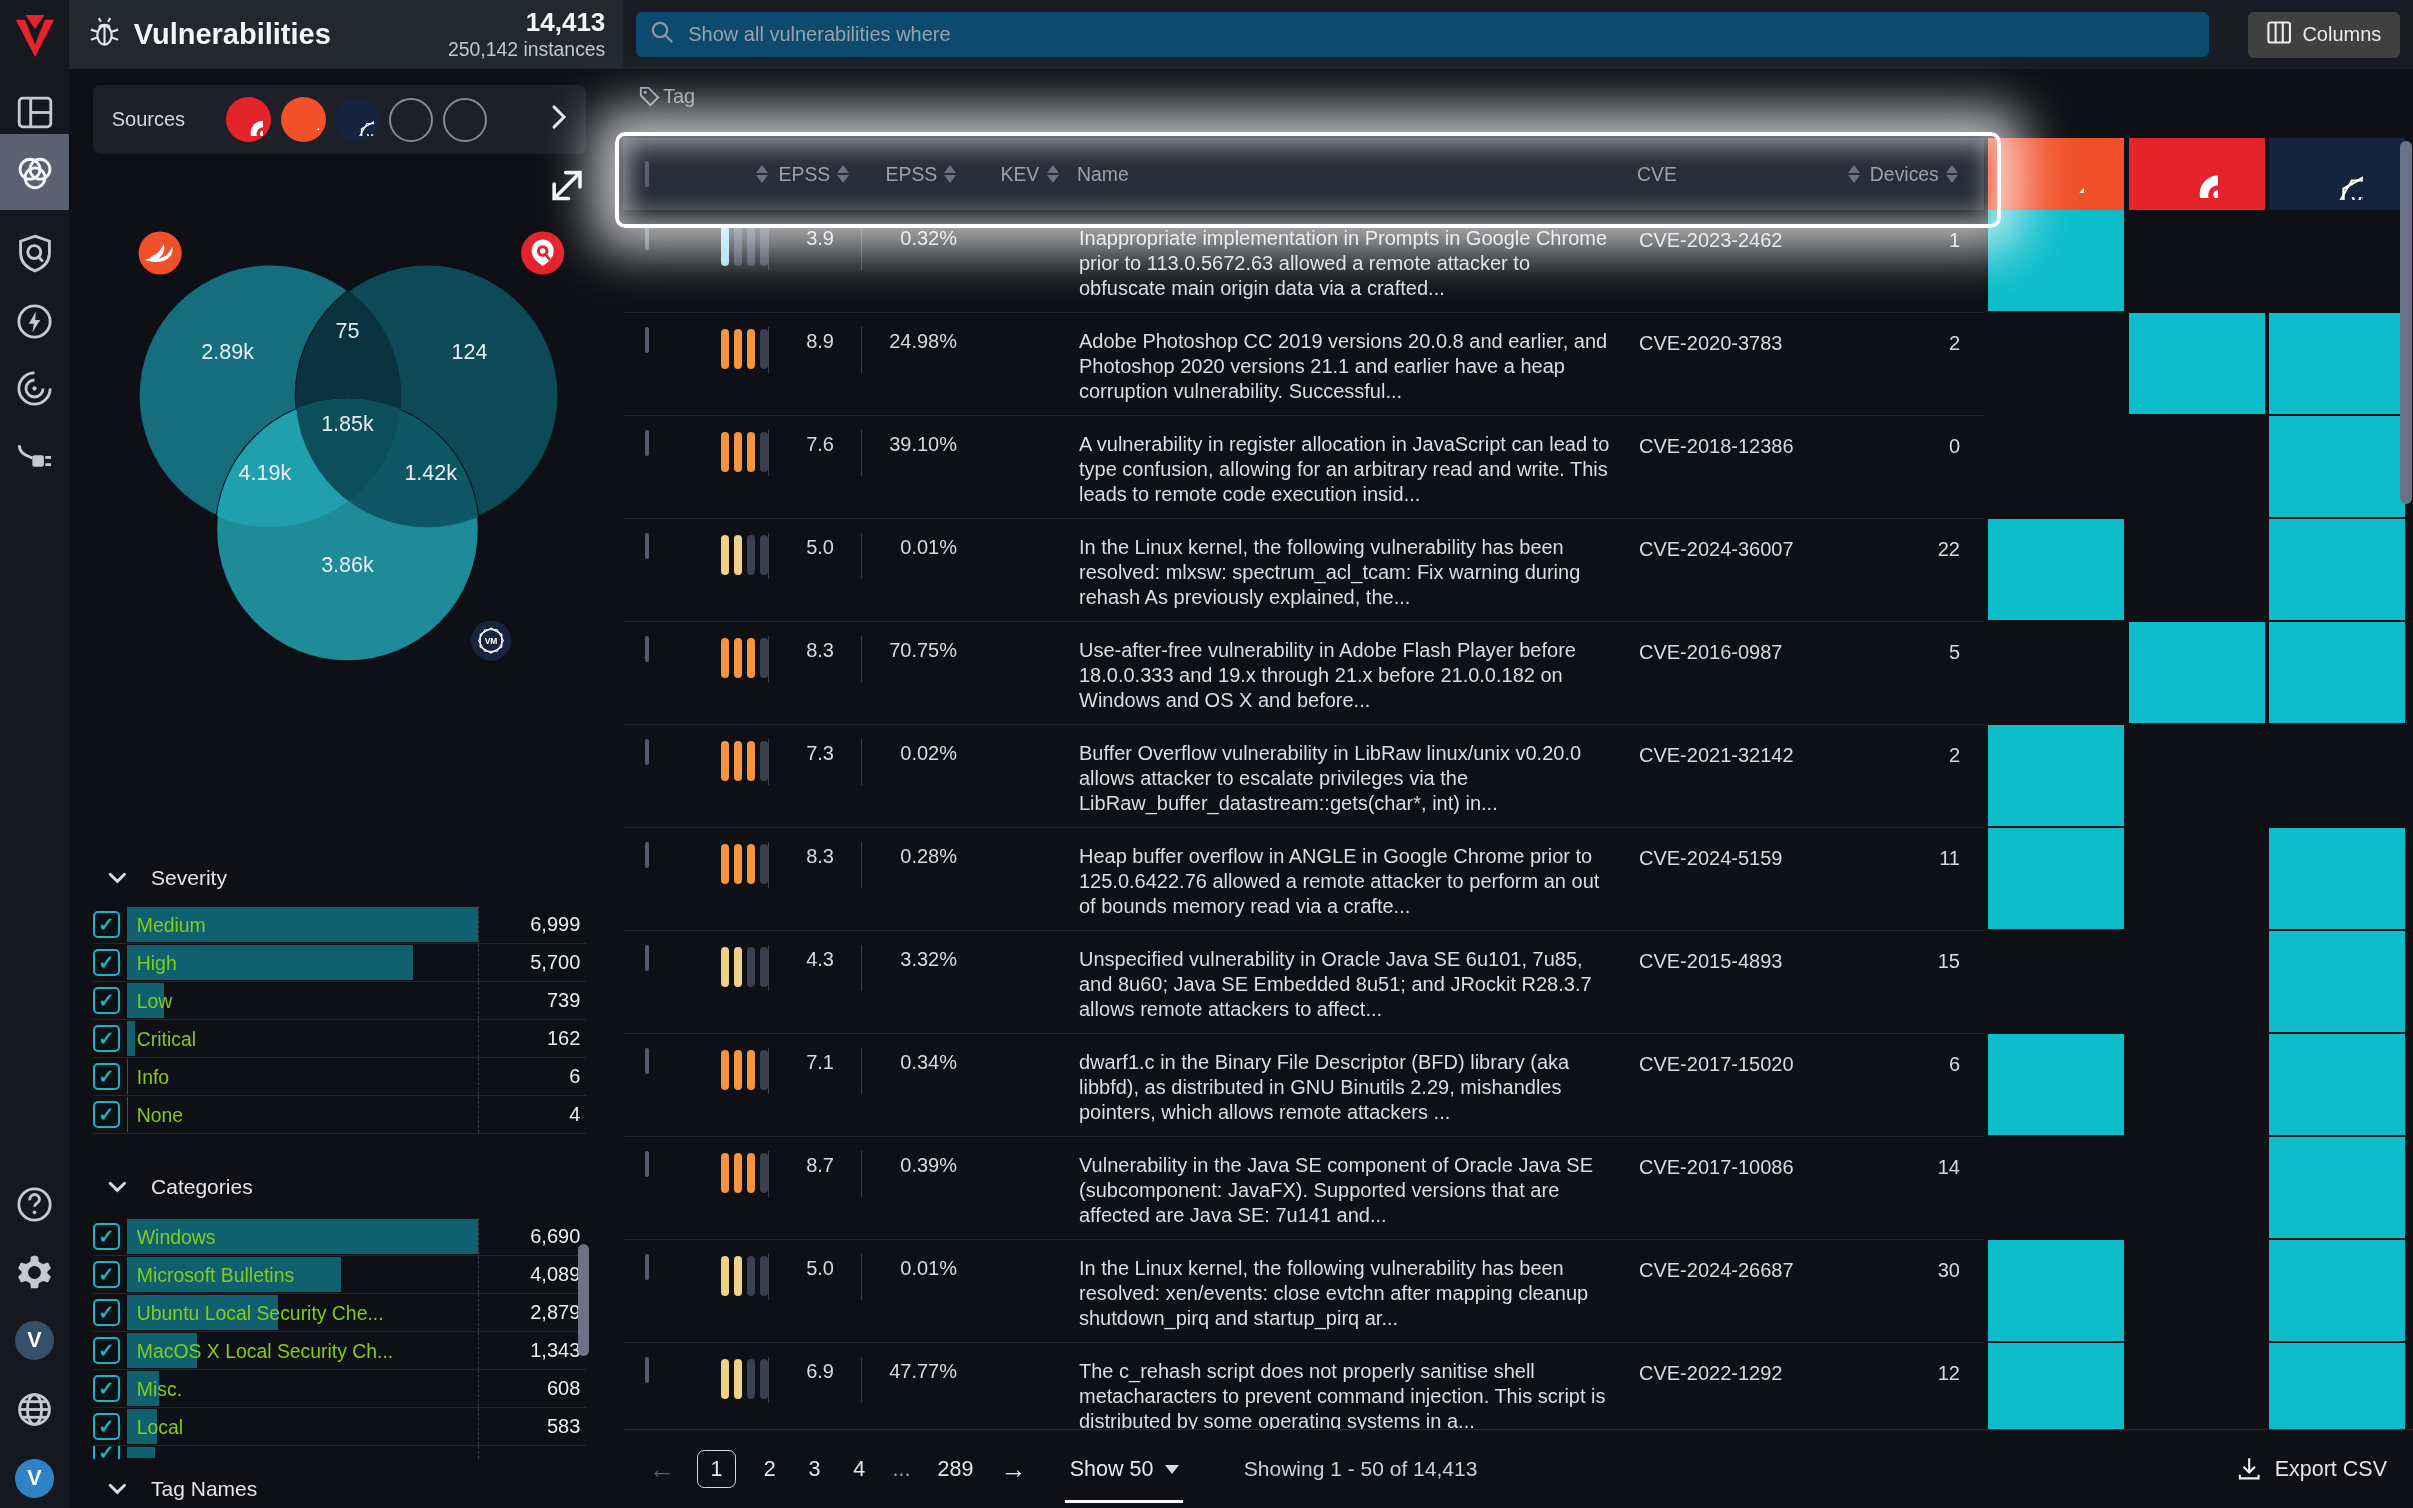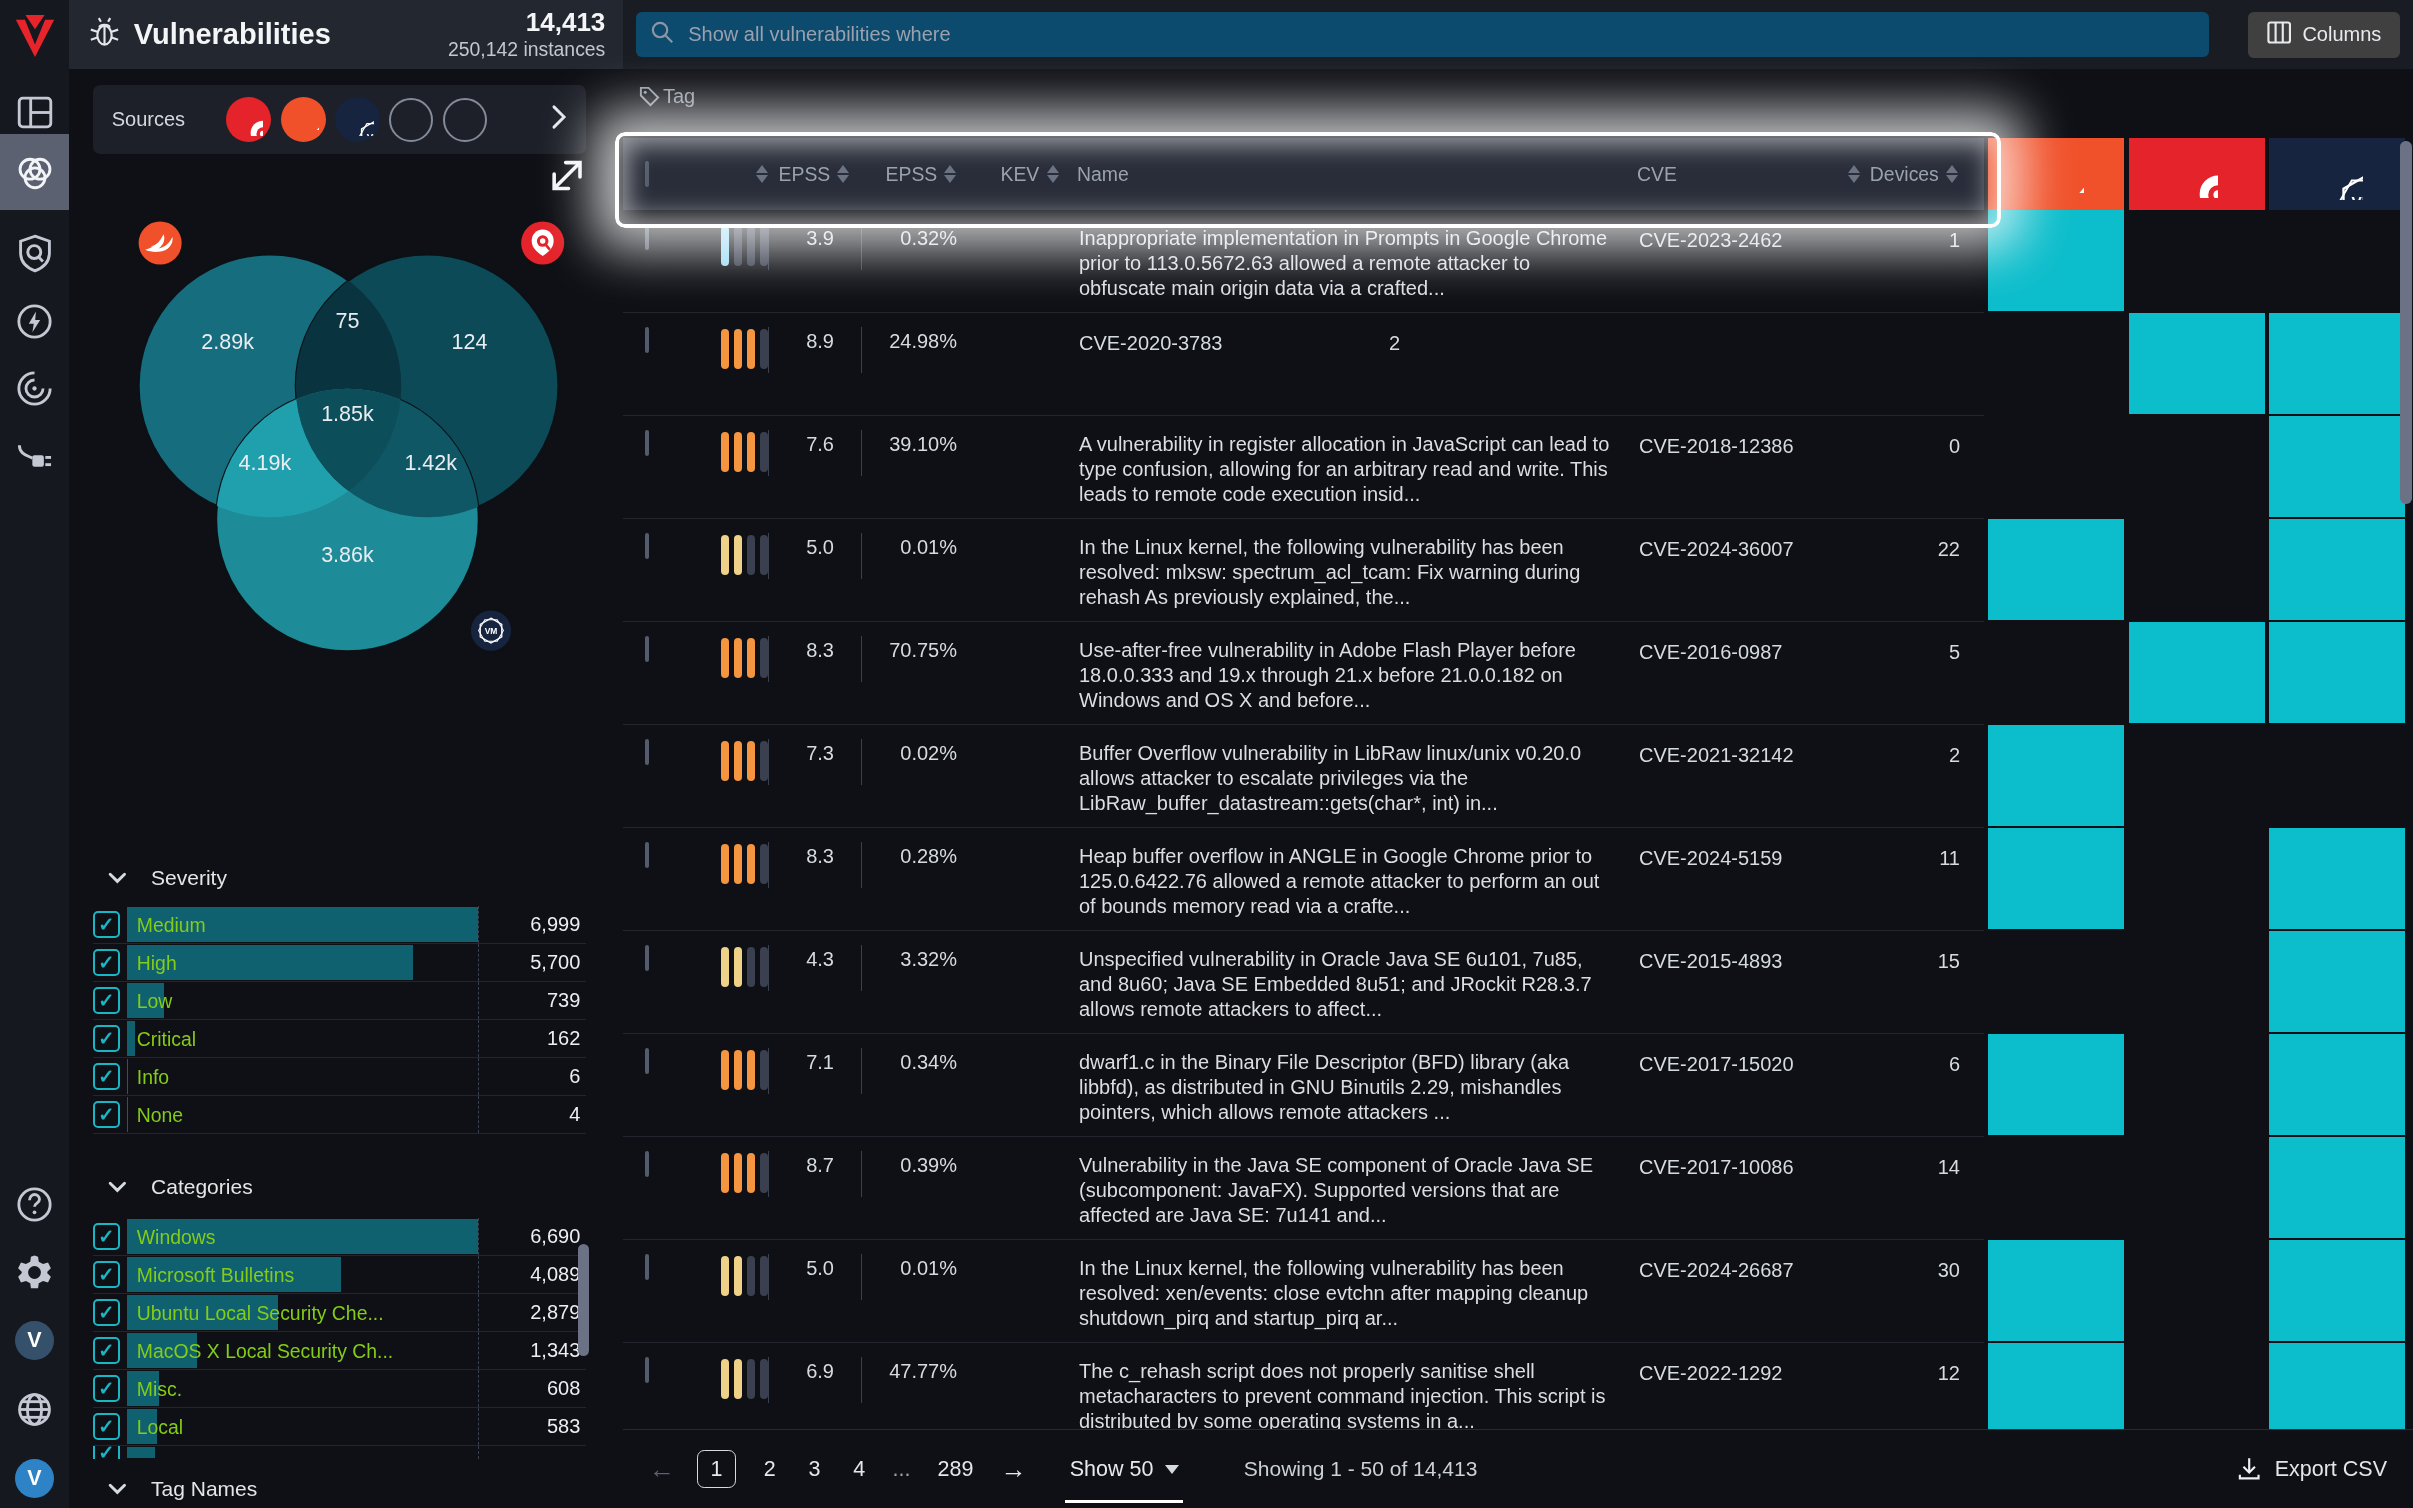--- a/index.html
+++ b/index.html
@@ -31,21 +31,21 @@
   .columns-btn{margin-left:auto;height:46px;padding:0 18.7px;border-radius:5.7px;background:#404040;
                display:flex;align-items:center;gap:11.5px;font-size:20px;color:#e8eaee;cursor:pointer;}
   
   .sources-bar{position:absolute;left:93px;top:85px;width:493px;height:69px;background:#1d2028;border-radius:7.2px;
                display:flex;align-items:center;padding:0 18.7px;box-sizing:border-box;gap:9.3px;z-index:2;}
   .sources-label{font-size:20px;color:#d4d8df;margin-right:32px;}
   .src-circle{width:45px;height:45px;border-radius:50%;display:flex;align-items:center;justify-content:center;flex:none;}
   .src-circle.cs{background:#f0512a;} .src-circle.ql{background:#e4232a;} .src-circle.vm{background:#16243f;}
   .src-circle.empty{background:transparent;border:2.2px solid #838a98;width:40px;height:40px;}
   .sources-chevron{margin-left:auto;}
-  .venn-wrap{position:absolute;left:93px;top:154px;width:496px;height:567px;}
+  .venn-wrap{position:absolute;left:93px;top:164px;width:496px;height:567px;}
   .sec-head{position:absolute;left:108px;display:flex;align-items:center;gap:24.4px;color:#e5e5e5;font-size:21px;}
   .filter-rows{position:absolute;left:93px;width:493px;}
   .f-row{display:flex;align-items:center;height:37px;border-bottom:0.7px solid #22262e;position:relative;cursor:pointer;}
   .f-check{width:26.6px;height:26.6px;border:2.2px solid #19b6c4;border-radius:5px;box-sizing:border-box;flex:none;
            display:flex;align-items:center;justify-content:center;color:#19b6c4;font-size:19.4px;font-weight:700;margin-right:7.2px;}
   .f-bararea{position:relative;flex:1;height:100%;overflow:hidden;}
   .f-bar{position:absolute;left:0;top:1.4px;bottom:1.4px;background:#106170;}
   .f-label{position:absolute;left:10px;top:50%;transform:translateY(-50%);font-weight:400;font-size:19.4px;color:#84cc16;white-space:nowrap;}
   .f-count{width:108px;height:100%;border-left:1.4px dashed #394050;display:flex;align-items:center;justify-content:flex-end;
            padding-right:5.7px;box-sizing:border-box;font-size:20px;color:#eceef2;}
@@ -589,20 +589,23 @@
               <i></i>
             </span>
           </div>
           <div class="col-cvss body">
             <span class="cell-val">8.9</span>
           </div>
           <div class="col-epss body">
             <span class="cell-val">24.98%</span>
           </div>
           <div class="col-kev"></div>
+          <div class="col-name">
+            <div class="name-txt">Adobe Photoshop CC 2019 versions 20.0.8 and earlier, and Photoshop 2020 versions 21.1 and earlier have a heap corruption vulnerability. Successful...</div>
+          </div>
           <div class="col-cve">
             <span class="cve-txt">CVE-2020-3783</span>
           </div>
           <div class="col-dev">
             <span class="dev-txt">2</span>
           </div>
         </div>
         <div class="src-cell"></div>
         <div class="src-cell on"></div>
         <div class="src-cell on"></div>

